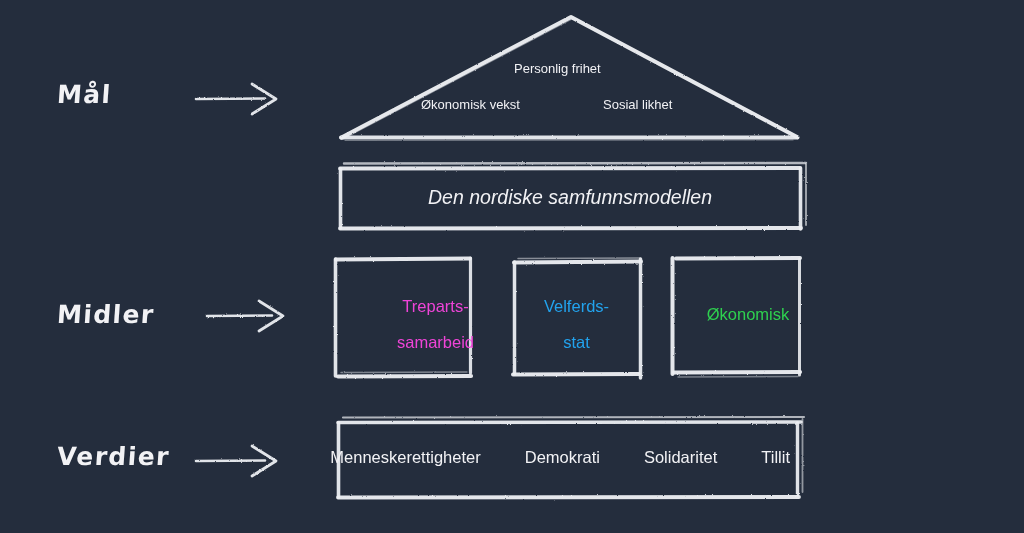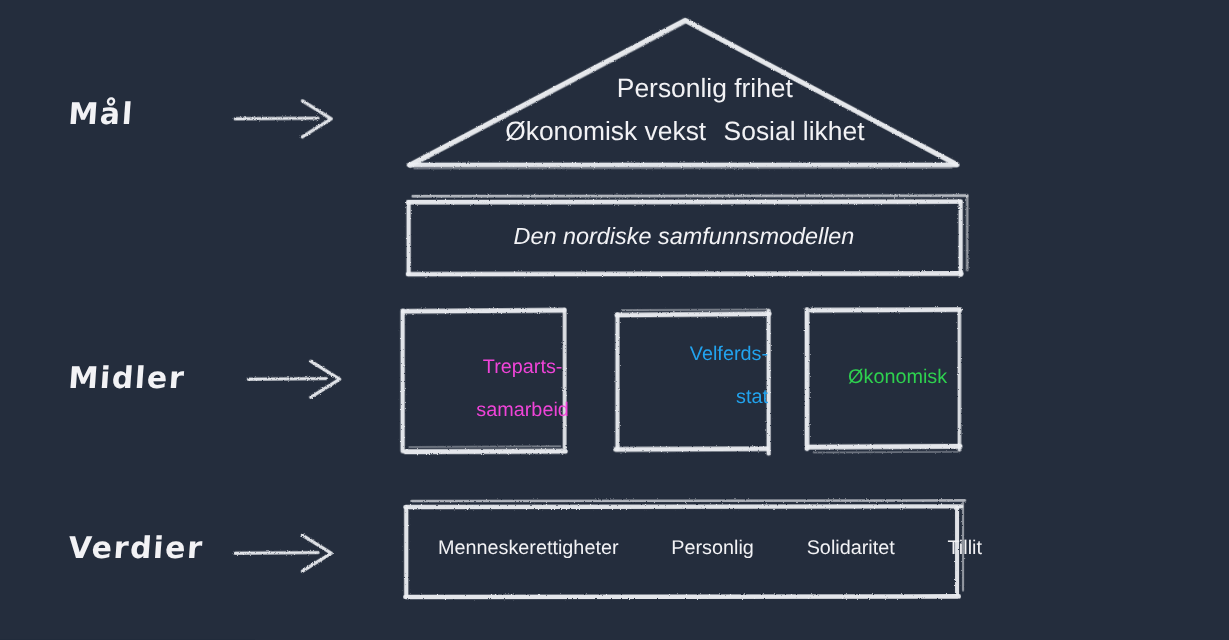--- a/index.html
+++ b/index.html
@@ -36,21 +36,21 @@
     white-space: nowrap;
     transform: skewX(-4deg);
   }
   .row-label.mal      { left: 57px;  top: 80px; }
   .row-label.midler   { left: 57px;  top: 300px; }
   .row-label.verdier  { left: 57px;  top: 442px; }
 
   .roof-text {
     position: absolute;
     color: #f2f2f5;
-    font-size: 22px;
+    font-size: 13px;
     white-space: nowrap;
   }
   .roof-text.personlig { left: 514px; top: 61px; }
   .roof-text.vekst     { left: 421px; top: 97px; }
   .roof-text.likhet    { left: 603px; top: 97px; text-align: center; }
 
   .banner-text {
     position: absolute;
     left: 340px;
     top: 186px;
@@ -63,33 +63,32 @@
   }
 
   .pillar-text {
     position: absolute;
     text-align: center;
     font-size: 16.5px;
     line-height: 36px;
     white-space: nowrap;
   }
   .pillar-text.p1 { left: 343px; top: 288px; width: 135px; color: #ef44d8; padding-left: 25px; }
-  .pillar-text.p2 { left: 513px; top: 277px; width: 127px; color: #22a3ee; text-align: right; }
+  .pillar-text.p2 { left: 513px; top: 288px; width: 127px; color: #22a3ee; }
   .pillar-text.p3 { left: 672px; top: 296px; width: 152px; color: #2ed04f; }
 
   .values-row {
     position: absolute;
     left: 350px;
     top: 448px;
     width: 440px;
     display: flex;
     align-items: center;
-    justify-content: space-between;
+    justify-content: flex-end;
     gap: 44px;
-    margin-left: 15px;
   }
   .value-item {
     color: #f2f2f5;
     font-size: 16.5px;
     white-space: nowrap;
   }
 </style>
 </head>
 <body style="background: rgb(36, 45, 61);">
 
@@ -192,18 +191,18 @@
   <div class="pillar-text p2" style="color: rgb(34, 163, 238);">
     <div>Velferds-</div>
     <div>stat</div>
   </div>
   <div class="pillar-text p3" style="color: rgb(46, 208, 79);">
     <div>Økonomisk</div>
   </div>
 
   <div class="values-row">
     <span class="value-item">Menneskerettigheter</span>
-    <span class="value-item">Personlig</span>
+    <span class="value-item">Demokrati</span>
     <span class="value-item">Solidaritet</span>
     <span class="value-item">Tillit</span>
   </div>
 
 </div>
 
 </body></html>

